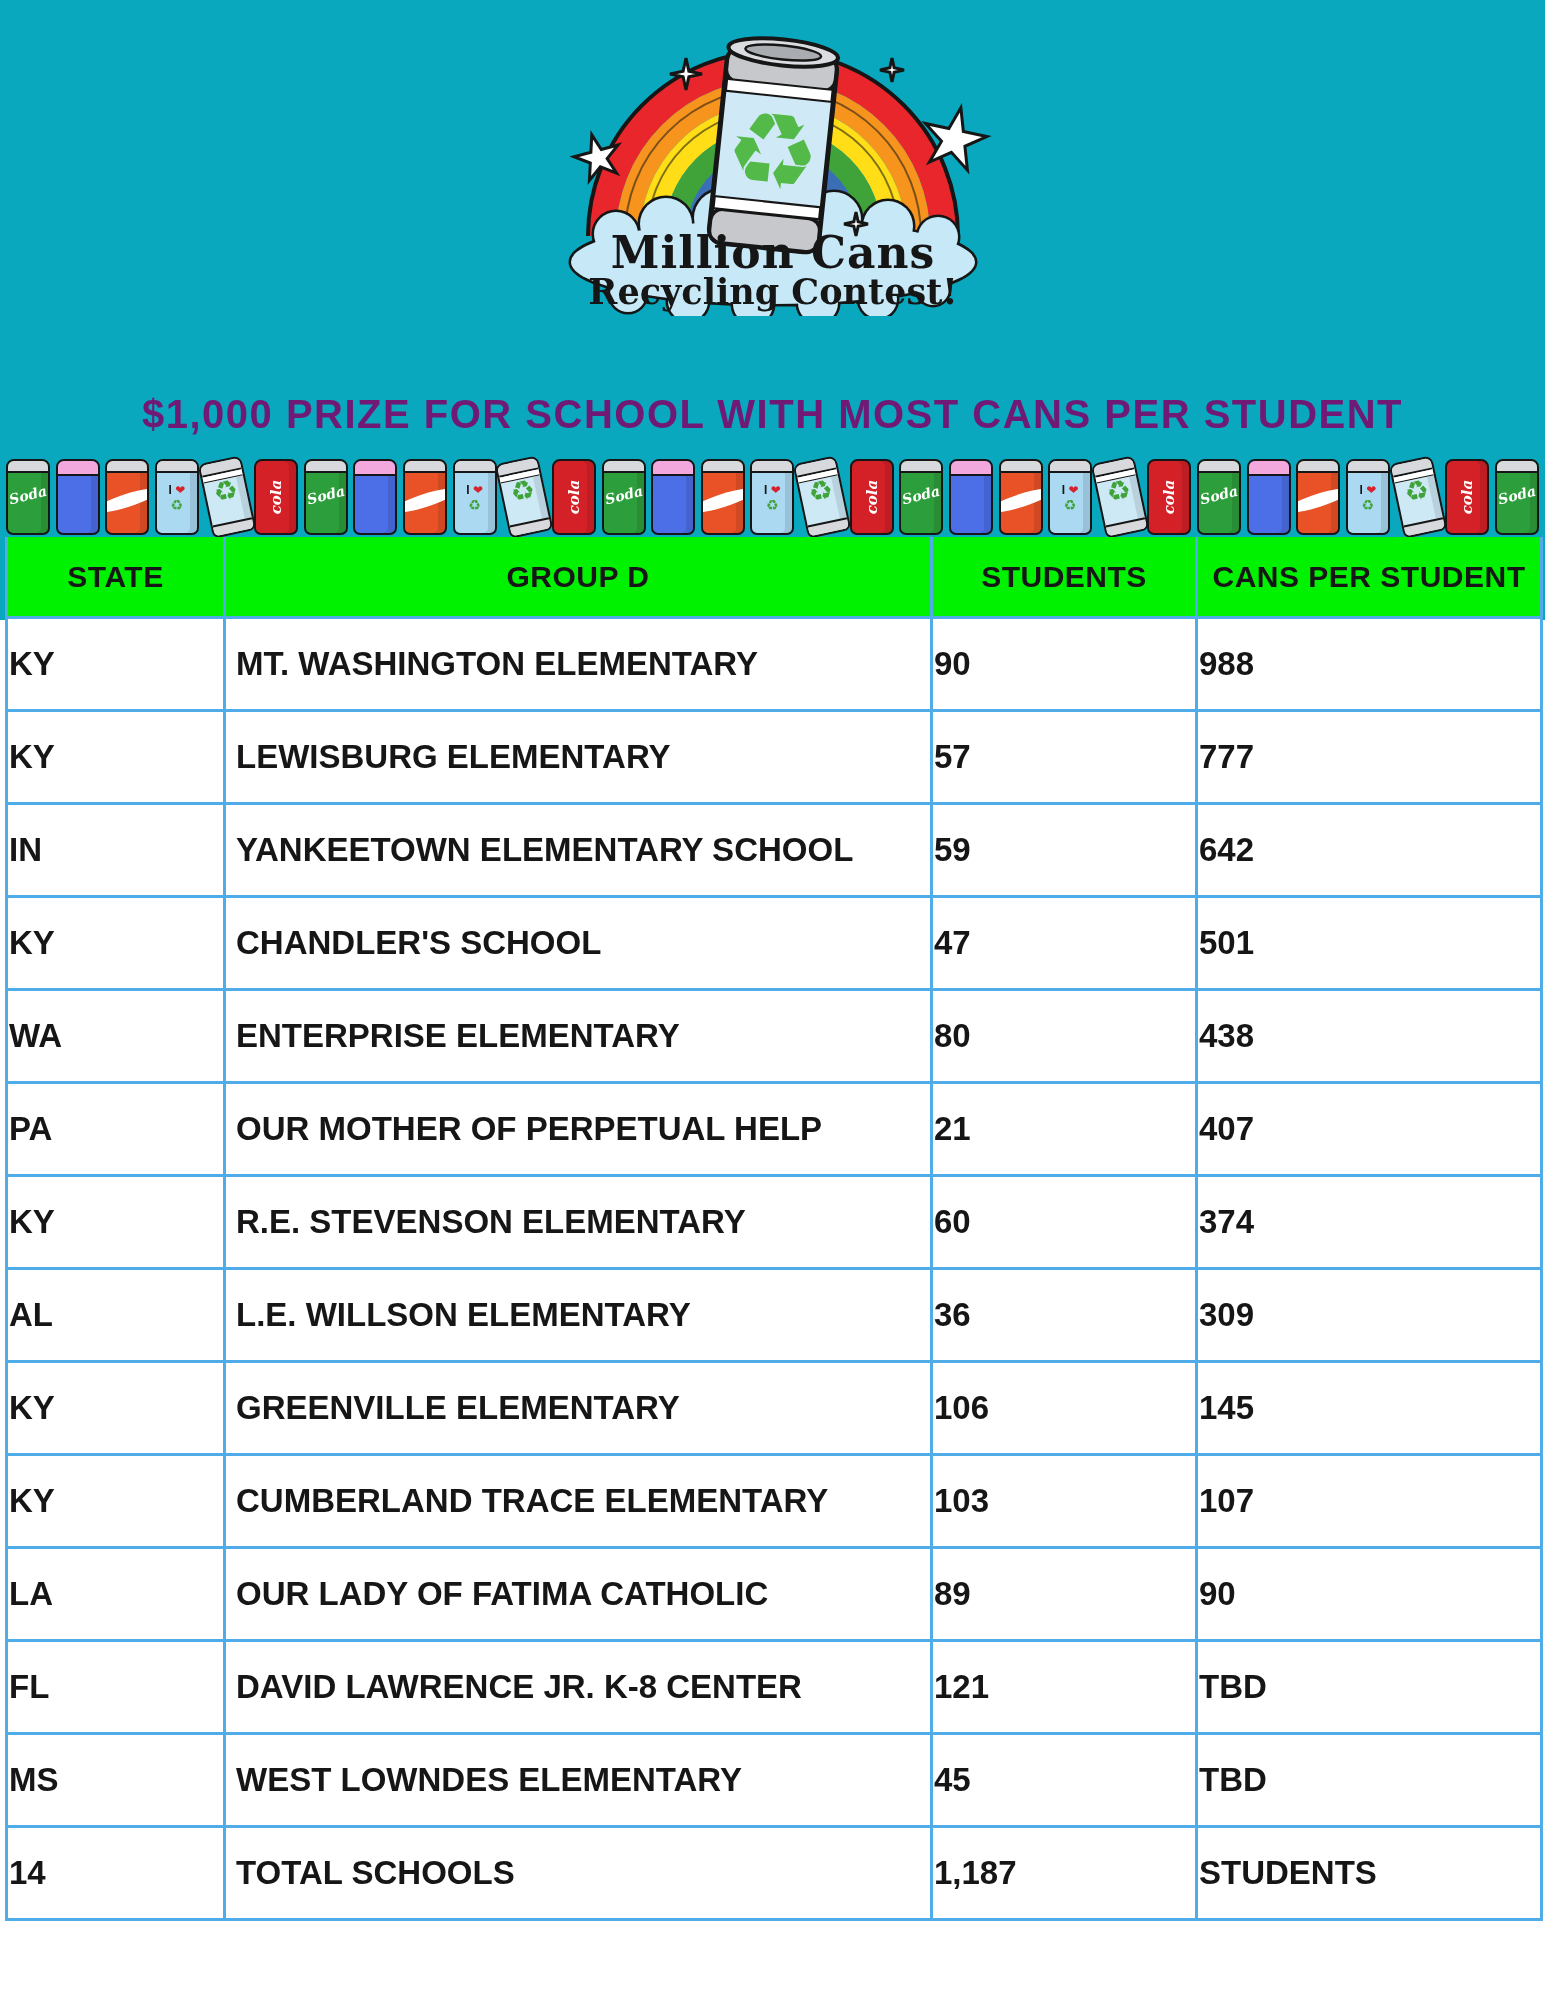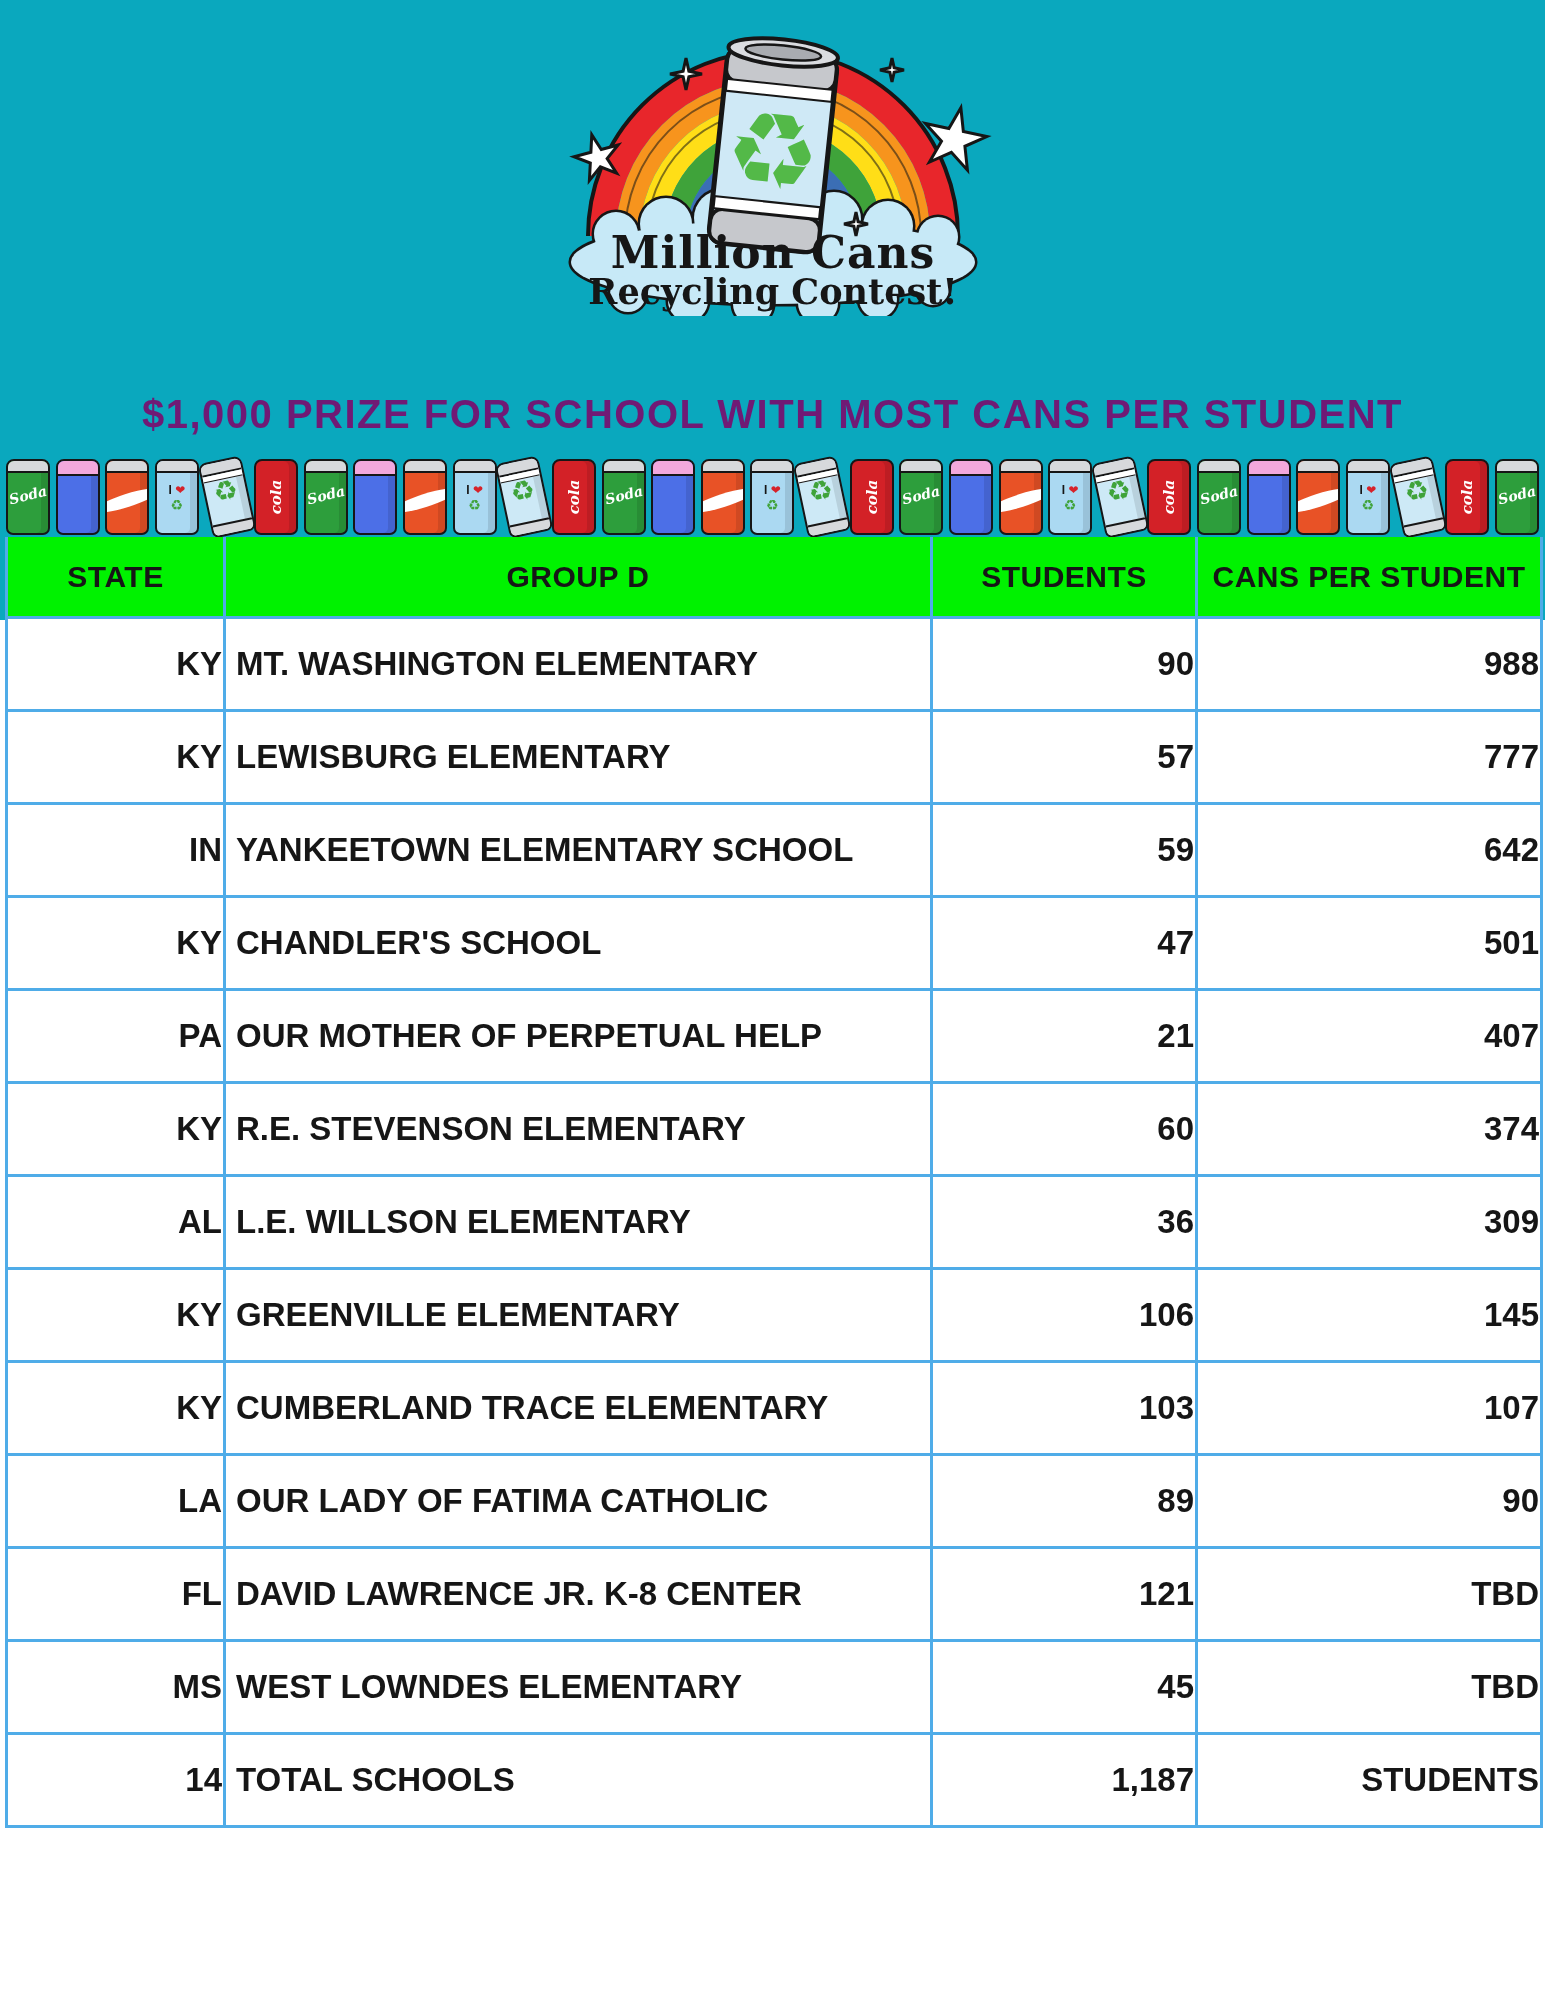--- a/index.html
+++ b/index.html
@@ -63,21 +63,21 @@
   th,td{
     border:3px solid var(--border_blue,#4FACE8);
     color:#161616;font-weight:700;font-stretch:condensed;
     overflow:hidden;white-space:nowrap;
   }
   thead th{
     height:77px;background:var(--header_green,#00F200);
     border-top:none;font-size:30px;letter-spacing:.5px;text-align:center;
   }
   tbody td{height:88px;font-size:33px;background:#ffffff;}
-  td.c0,td.c2,td.c3{text-align:right;}
+  td.c0,td.c2,td.c3{text-align:left;}
   td.c1{text-align:left;padding-left:10px;}
 </style>
 </head>
 <body style="--teal: #0AA8BE; --header_green: #00F200; --border_blue: #4FACE8; --cloud_blue: #C7E9F7; --can_green: #53B948; --navy: #2B3A8F;">
 
 <div class="hero">
 
   <svg class="logo" viewBox="0 0 470 288" xmlns="http://www.w3.org/2000/svg">
 
     <g fill="none">
@@ -320,20 +320,26 @@
           <td class="c2">59</td>
           <td class="c3">642</td>
         </tr>
         <tr>
           <td class="c0">KY</td>
           <td class="c1">CHANDLER'S SCHOOL</td>
           <td class="c2">47</td>
           <td class="c3">501</td>
         </tr>
         <tr>
+          <td class="c0">WA</td>
+          <td class="c1">ENTERPRISE ELEMENTARY</td>
+          <td class="c2">80</td>
+          <td class="c3">438</td>
+        </tr>
+        <tr>
           <td class="c0">PA</td>
           <td class="c1">OUR MOTHER OF PERPETUAL HELP</td>
           <td class="c2">21</td>
           <td class="c3">407</td>
         </tr>
         <tr>
           <td class="c0">KY</td>
           <td class="c1">R.E. STEVENSON ELEMENTARY</td>
           <td class="c2">60</td>
           <td class="c3">374</td>

